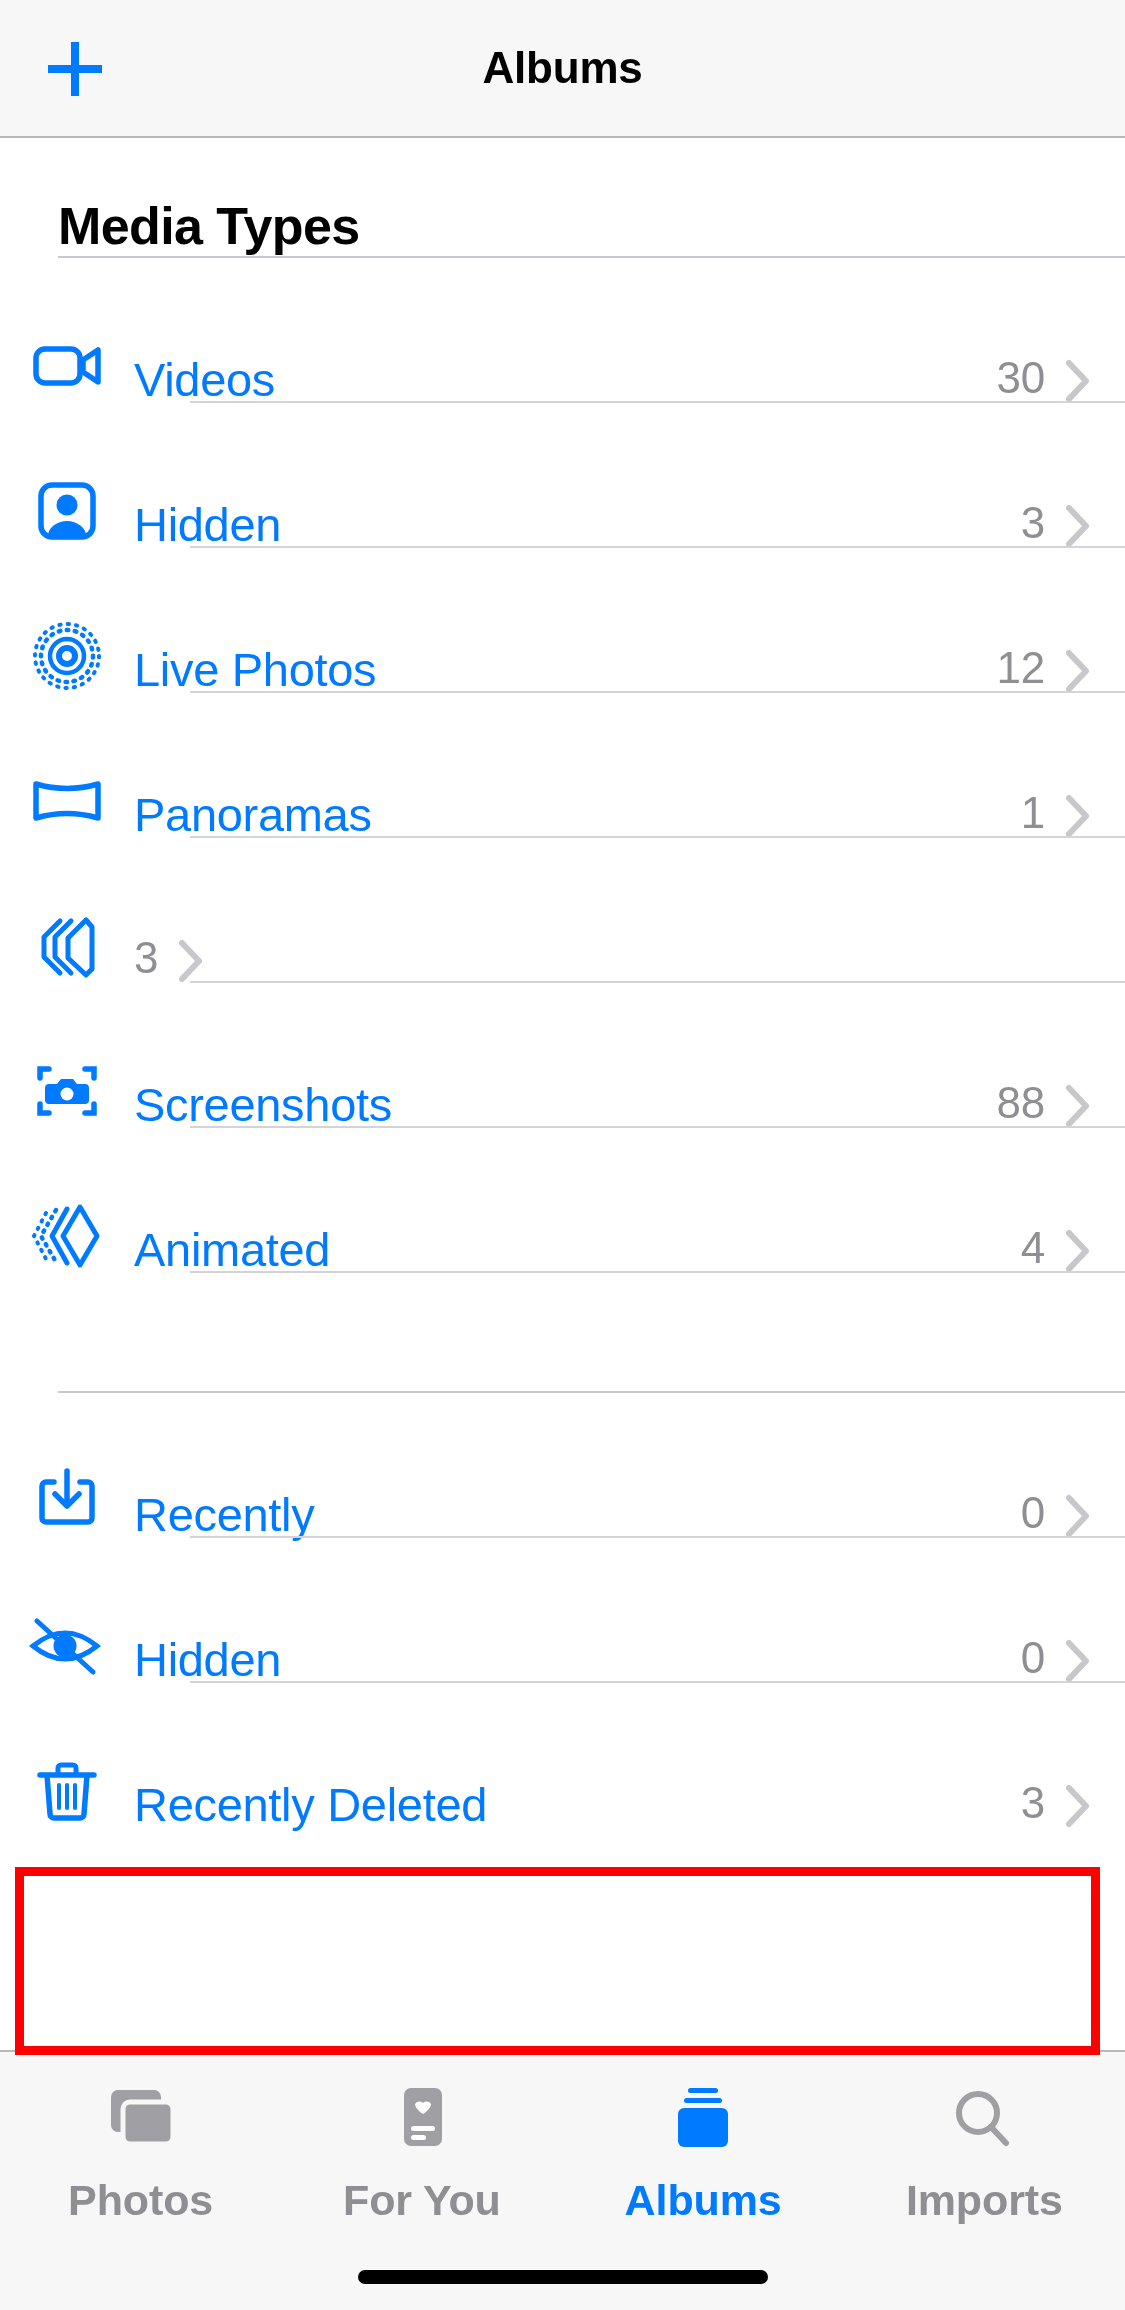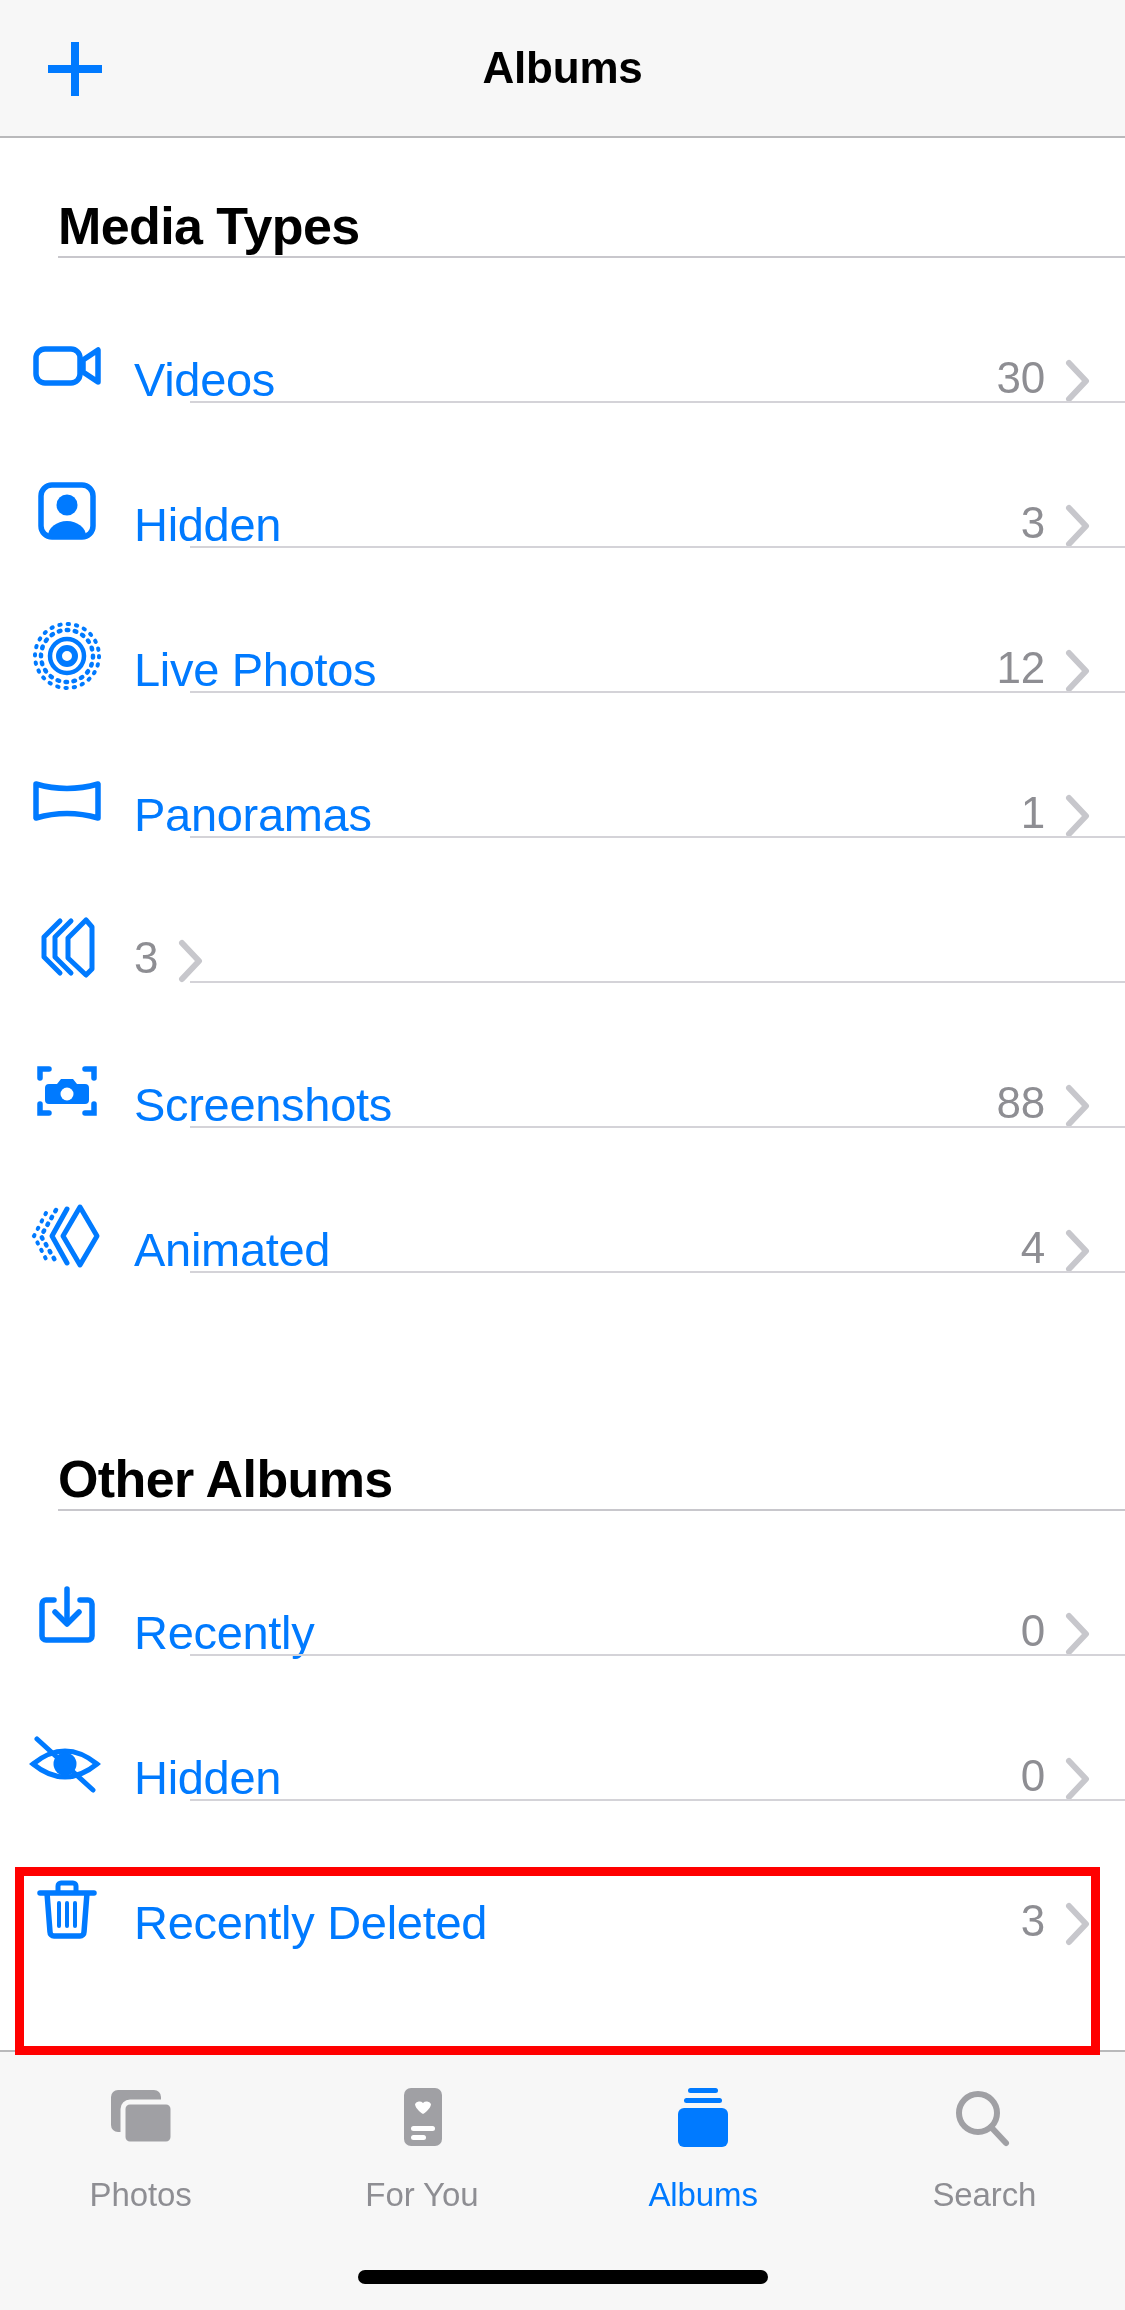--- a/index.html
+++ b/index.html
@@ -96,21 +96,21 @@
     display:flex;
   }
   .tab {
     flex:1 1 25%;
     display:flex; flex-direction:column; align-items:center;
     padding-top:26px;
     cursor:pointer;
   }
   .tab-icon { height:88px; display:flex; align-items:center; justify-content:center; }
   .tab-icon svg { display:block; }
-  .tab-label { font-size:33px; color:#8e8e93; margin-top:10px; letter-spacing:-0.1px; }
+  .tab-label { font-size:43px; color:#8e8e93; margin-top:10px; letter-spacing:-0.1px;font-weight:bold; }
   .tab.active .tab-label { color:#007aff; }
 
   .home-indicator {
     position:absolute; left:50%; transform:translateX(-50%);
     bottom:26px; width:410px; height:14px;
     background:#000; border-radius:8px;
   }
 </style>
 </head>
 <body>
@@ -265,23 +265,20 @@
       <div class="row-chev">
         <svg width="26" height="44" viewBox="0 0 26 44">
             <path d="M4 4 L21 22 L4 40" fill="none" stroke="#c7c7cc" stroke-width="6" stroke-linecap="round" stroke-linejoin="round"></path>
           </svg>
       </div>
       <div class="row-sep"></div>
     </div>
 
     <div class="gap"></div>
 
-    <div class="section-head">
-      <div class="section-title">Other Albums</div>
-    </div>
     <div class="section-rule"></div>
 
     <div class="row">
       <div class="row-icon">
         <svg width="74" height="74" viewBox="0 0 74 74">
           <path d="M24 18 L16 18 a4 4 0 0 0 -4 4 v32 a4 4 0 0 0 4 4 h42 a4 4 0 0 0 4 -4 v-32 a4 4 0 0 0 -4 -4 L50 18" fill="none" stroke="#007aff" stroke-width="5.5" stroke-linecap="round" stroke-linejoin="round"></path>
           <path d="M37 7 L37 41" fill="none" stroke="#007aff" stroke-width="5.5" stroke-linecap="round"></path>
           <path d="M25 30 L37 42 L49 30" fill="none" stroke="#007aff" stroke-width="5.5" stroke-linecap="round" stroke-linejoin="round"></path>
         </svg>
       </div>
@@ -382,19 +379,19 @@
       <div class="tab-label">Albums</div>
     </div>
 
     <div class="tab">
       <div class="tab-icon">
         <svg width="76" height="76" viewBox="0 0 76 76">
           <circle cx="32" cy="29" r="19" fill="none" stroke="#a0a0a4" stroke-width="6"></circle>
           <path d="M45 43 L60 59" fill="none" stroke="#a0a0a4" stroke-width="6" stroke-linecap="round"></path>
         </svg>
       </div>
-      <div class="tab-label">Search</div>
+      <div class="tab-label">Imports</div>
     </div>
 
     <div class="home-indicator"></div>
   </div>
 
 </div>
 
 </body></html>

